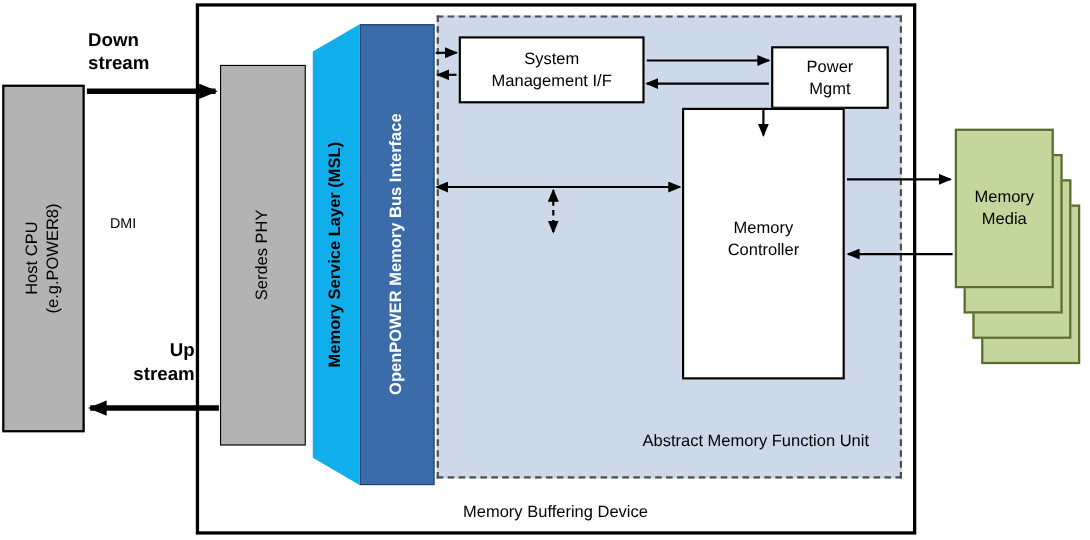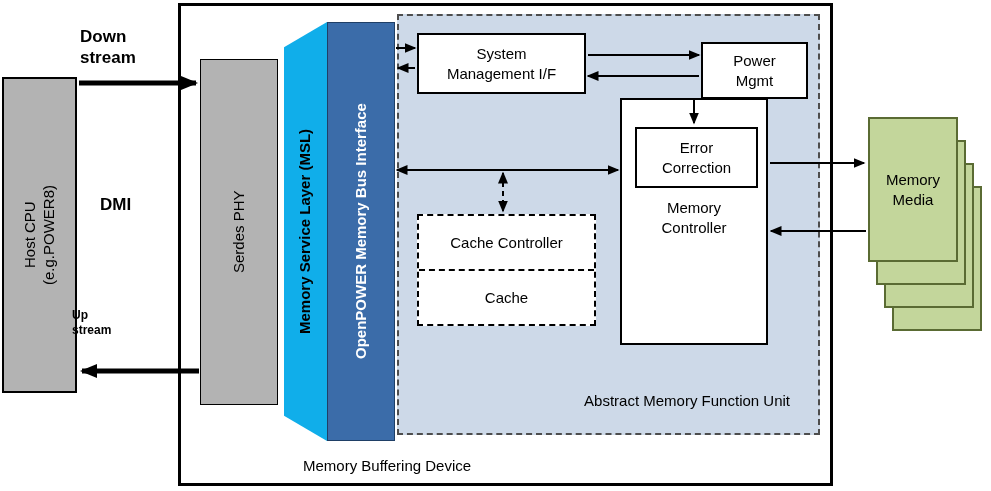--- a/index.html
+++ b/index.html
@@ -60,24 +60,24 @@
          display:flex;align-items:center;justify-content:center;}
   .m0{left:868px;top:117px;}
   .m1{left:876px;top:140px;}
   .m2{left:884px;top:163px;}
   .m3{left:892px;top:186px;}
   .media-label{font-size:15px;text-align:center;white-space:pre-line;line-height:1.3;}
 
   
   .lbl{position:absolute;white-space:pre-line;}
   .downstream{left:80px;top:26px;width:100px;font-weight:700;font-size:17px;line-height:1.25;}
-  .dmi{left:100px;top:195px;width:70px;font-weight:700;font-size:17px;}
-  .upstream{left:72px;top:308px;width:105px;text-align:left;font-weight:700;font-size:12px;line-height:1.25;}
+  .dmi{left:100px;top:195px;width:70px;font-weight:400;font-size:13px;}
+  .upstream{left:72px;top:308px;width:105px;text-align:right;font-weight:700;font-size:17px;line-height:1.25;}
   .amfulbl{left:430px;top:392px;width:360px;text-align:right;font-size:15px;}
-  .devlbl{left:303px;top:457px;width:380px;text-align:left;font-size:15px;}
+  .devlbl{left:315px;top:457px;width:380px;text-align:center;font-size:15px;}
 
   .arrows{position:absolute;left:0;top:0;width:991px;height:491px;pointer-events:none;}
   .arrows line{stroke:#000;}
 </style>
 </head>
 <body>
 
 <div class="canvas">
 
   <div class="box device"></div>
@@ -97,30 +97,24 @@
   <div class="box ompi"></div>
   <div class="vlabel v-ompi">OpenPOWER Memory Bus Interface</div>
 
   <div class="box white-box sysmgmt">System
 Management I/F</div>
 
   <div class="box white-box powermgmt">Power
 Mgmt</div>
 
   <div class="box memctrl">
-    <div class="white-box errcorr">Error
-Correction</div>
     <div class="memctrl-label">Memory
 Controller</div>
   </div>
 
-  <div class="box cachegrp">
-    <div class="cachecell top">Cache Controller</div>
-    <div class="cachecell">Cache</div>
-  </div>
 
   <div class="box media m3"></div>
   <div class="box media m2"></div>
   <div class="box media m1"></div>
   <div class="box media m0">
     <span class="media-label">Memory
 Media</span>
   </div>
 
   <svg class="arrows" viewBox="0 0 991 491">

